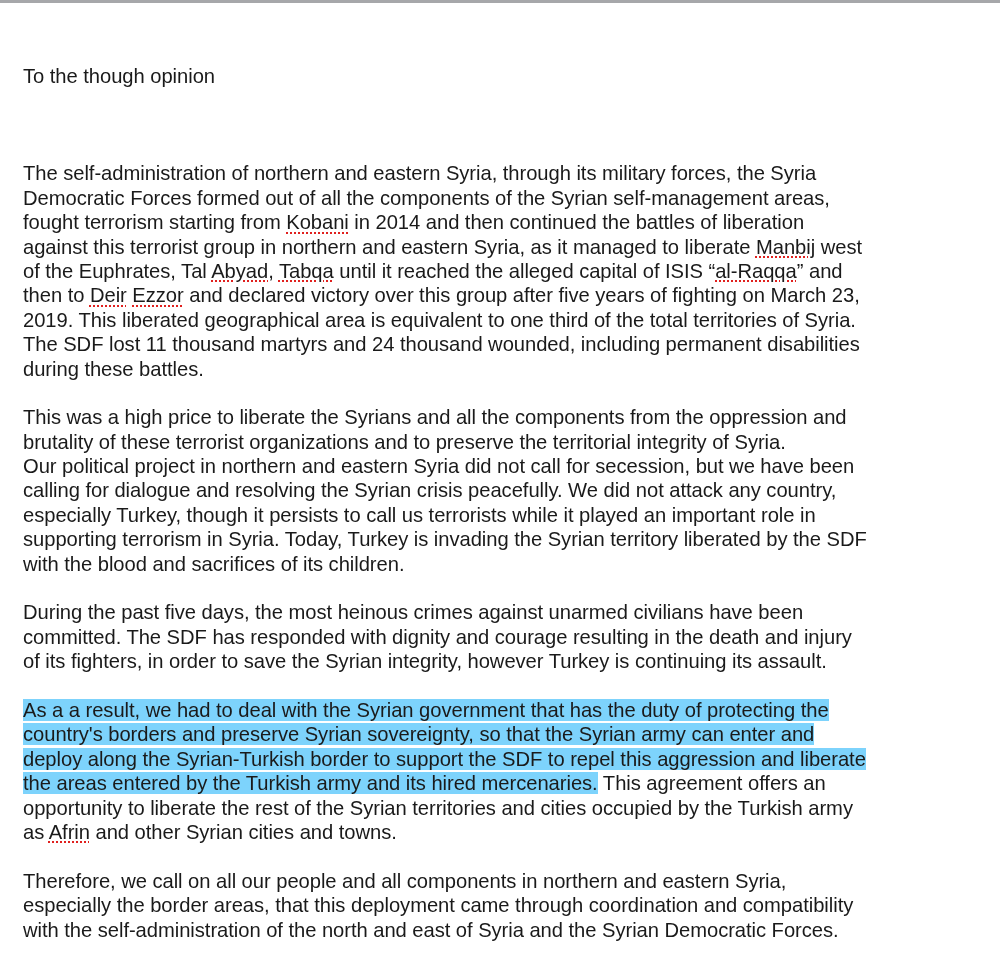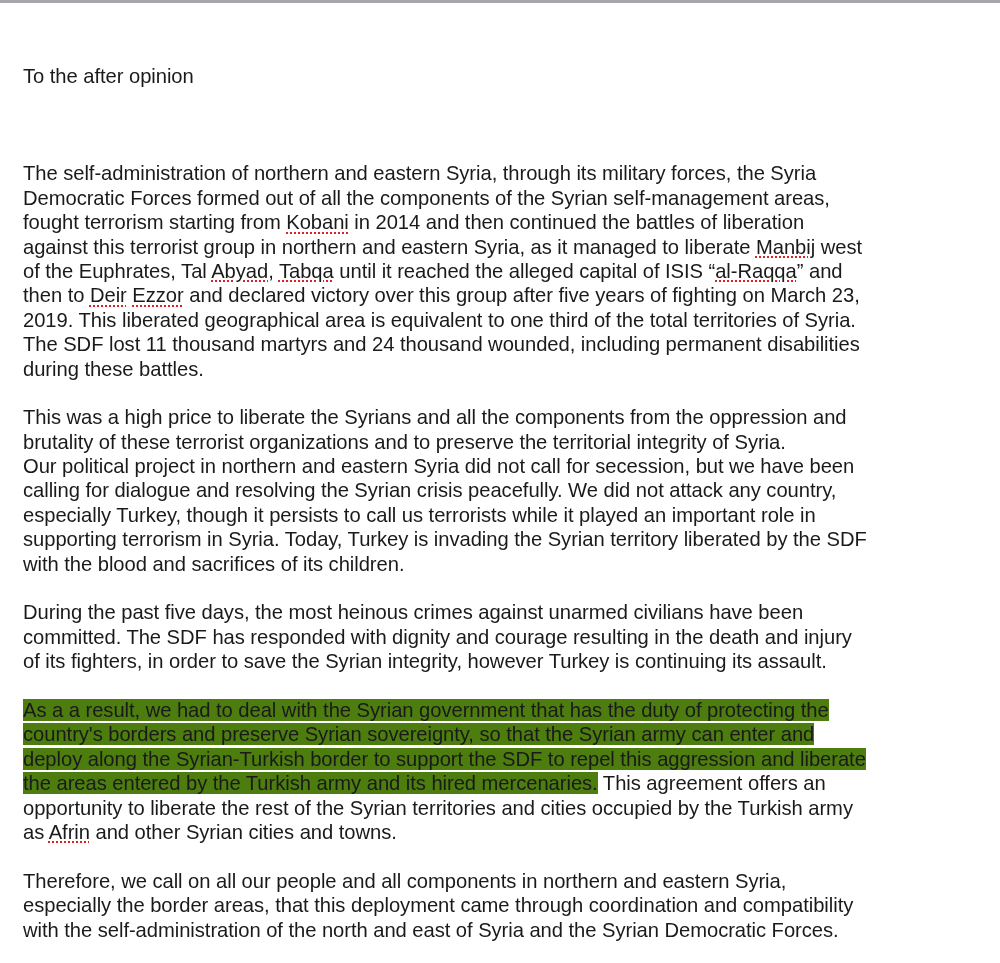--- a/index.html
+++ b/index.html
@@ -11,35 +11,35 @@
     .topbar {
       position: absolute; left: 0; top: 0; width: 1000px; height: 3px;
       background: #a6a7aa;
     }
     .doc {
       position: absolute; left: 23px; top: 15px; width: 970px;
       font-size: 20.2px; line-height: 24.4px; letter-spacing: -0.05px;
     }
     .para { margin: 0 0 24.4px 0; white-space: pre; }
     .line { display: block; height: 24.4px; }
-    .sel { background: #4d7c0f; }
+    .sel { background: #7dd3fc; }
     .spell {
       text-decoration: underline dotted #e0201e;
       text-decoration-thickness: 2px;
       text-underline-offset: 3px;
     }
   </style>
 </head>
 <body>
 
 <div class="topbar"></div>
 
 <div class="doc">
   <div class="para">
-    <span class="line">To the after opinion</span>
+    <span class="line">To the though opinion</span>
   </div>
   <div id="paras">
       <div class="para"><span class="line"><span>The self-administration of northern and eastern Syria, through its military forces, the Syria</span></span><span class="line"><span>Democratic Forces formed out of all the components of the Syrian self-management areas,</span></span><span class="line"><span>fought terrorism starting from </span><span class="spell">Kobani</span><span> in 2014 and then continued the battles of liberation</span></span><span class="line"><span>against this terrorist group in northern and eastern Syria, as it managed to liberate </span><span class="spell">Manbij</span><span> west</span></span><span class="line"><span>of the Euphrates, Tal </span><span class="spell">Abyad</span><span>, </span><span class="spell">Tabqa</span><span> until it reached the alleged capital of ISIS “</span><span class="spell">al-Raqqa</span><span>” and</span></span><span class="line"><span>then to </span><span class="spell">Deir</span><span> </span><span class="spell">Ezzor</span><span> and declared victory over this group after five years of fighting on March 23,</span></span><span class="line"><span>2019. This liberated geographical area is equivalent to one third of the total territories of Syria.</span></span><span class="line"><span>The SDF lost 11 thousand martyrs and 24 thousand wounded, including permanent disabilities</span></span><span class="line"><span>during these battles.</span></span></div>
       <div class="para"><span class="line"><span>This was a high price to liberate the Syrians and all the components from the oppression and</span></span><span class="line"><span>brutality of these terrorist organizations and to preserve the territorial integrity of Syria.</span></span><span class="line"><span>Our political project in northern and eastern Syria did not call for secession, but we have been</span></span><span class="line"><span>calling for dialogue and resolving the Syrian crisis peacefully. We did not attack any country,</span></span><span class="line"><span>especially Turkey, though it persists to call us terrorists while it played an important role in</span></span><span class="line"><span>supporting terrorism in Syria. Today, Turkey is invading the Syrian territory liberated by the SDF</span></span><span class="line"><span>with the blood and sacrifices of its children.</span></span></div>
       <div class="para"><span class="line"><span>During the past five days, the most heinous crimes against unarmed civilians have been</span></span><span class="line"><span>committed. The SDF has responded with dignity and courage resulting in the death and injury</span></span><span class="line"><span>of its fighters, in order to save the Syrian integrity, however Turkey is continuing its assault.</span></span></div>
       <div class="para"><span class="line"><span class="sel">As a a result, we had to deal with the Syrian government that has the duty of protecting the</span></span><span class="line"><span class="sel">country's borders and preserve Syrian sovereignty, so that the Syrian army can enter and</span></span><span class="line"><span class="sel">deploy along the Syrian-Turkish border to support the SDF to repel this aggression and liberate</span></span><span class="line"><span class="sel">the areas entered by the Turkish army and its hired mercenaries.</span><span> This agreement offers an</span></span><span class="line"><span>opportunity to liberate the rest of the Syrian territories and cities occupied by the Turkish army</span></span><span class="line"><span>as </span><span class="spell">Afrin</span><span> and other Syrian cities and towns.</span></span></div>
       <div class="para"><span class="line"><span>Therefore, we call on all our people and all components in northern and eastern Syria,</span></span><span class="line"><span>especially the border areas, that this deployment came through coordination and compatibility</span></span><span class="line"><span>with the self-administration of the north and east of Syria and the Syrian Democratic Forces.</span></span></div>
     </div>
 
 </div>

